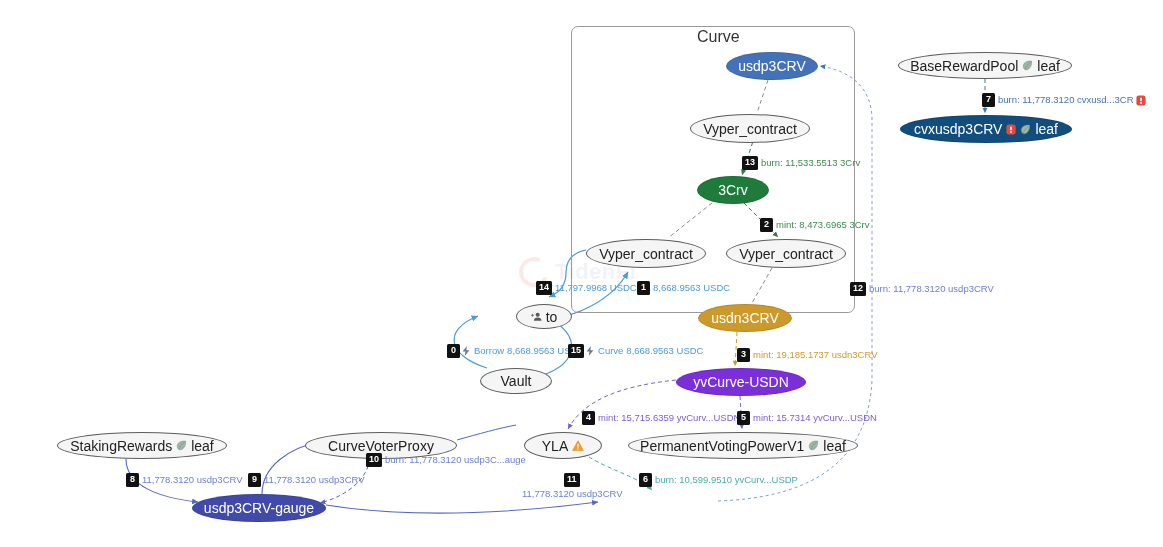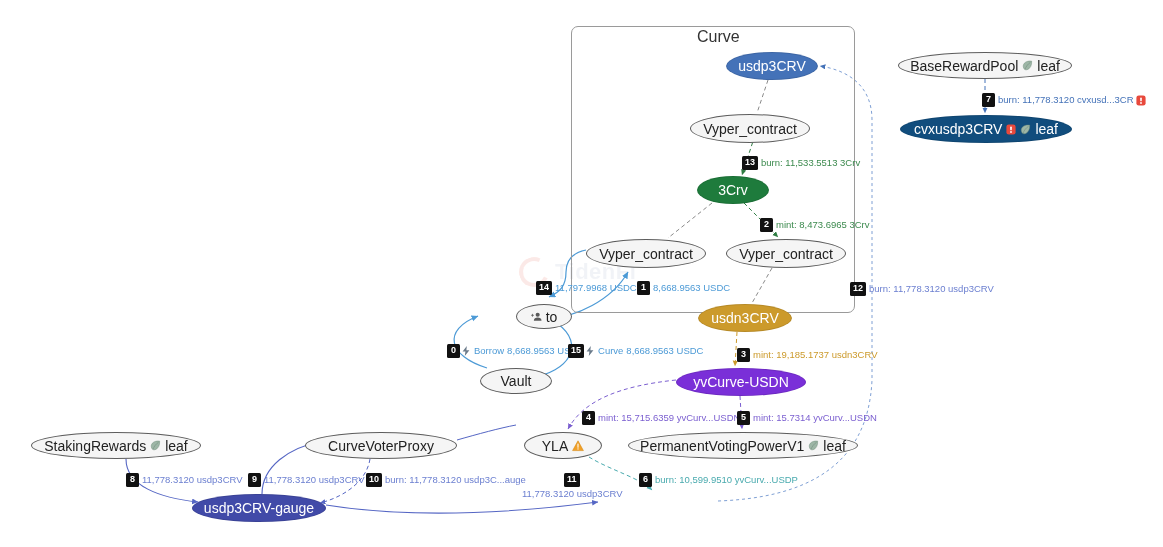--- a/index.html
+++ b/index.html
@@ -202,21 +202,21 @@
     <span class="ico leaf-ico">
       <svg viewBox="0 0 12 12">
           <path d="M10.5 1.2 C4.5 0.6 1 3.6 1.4 7.4 C1.7 10 3.6 11.2 5.6 10.6 C9 9.6 10.9 5.6 10.5 1.2 z" fill="#9db6a6" stroke="#6f8a7a" stroke-width=".5"></path>
           <path d="M9.4 2.4 C6.6 4.2 4.4 7 3.2 10.4" stroke="#6f8a7a" stroke-width=".6" fill="none"></path>
         </svg>
     </span>
     <span class="lbl">leaf</span>
   </div>
 
 
-  <div class="node plain" style="left:31px;top:432px;width:170px;height:27px;text-align:center;">
+  <div class="node plain" style="left:57px;top:432px;width:170px;height:27px;text-align:center;">
     <span class="lbl">StakingRewards</span>
     <span class="ico leaf-ico">
       <svg viewBox="0 0 12 12">
           <path d="M10.5 1.2 C4.5 0.6 1 3.6 1.4 7.4 C1.7 10 3.6 11.2 5.6 10.6 C9 9.6 10.9 5.6 10.5 1.2 z" fill="#9db6a6" stroke="#6f8a7a" stroke-width=".5"></path>
           <path d="M9.4 2.4 C6.6 4.2 4.4 7 3.2 10.4" stroke="#6f8a7a" stroke-width=".6" fill="none"></path>
         </svg>
     </span>
     <span class="lbl">leaf</span>
   </div>
 
@@ -313,21 +313,21 @@
   <div class="elabel" style="left:126px;top:473px;">
     <span class="badge">8</span>
     <span class="etext" style="color:#6b7fd0;">11,778.3120 usdp3CRV</span>
   </div>
 
   <div class="elabel" style="left:248px;top:473px;">
     <span class="badge">9</span>
     <span class="etext" style="color:#6b7fd0;">11,778.3120 usdp3CRV</span>
   </div>
 
-  <div class="elabel" style="left:366px;top:473px;">
+  <div class="elabel" style="left:366px;top:453px;">
     <span class="badge">10</span>
     <span class="etext" style="color:#6b7fd0;">burn: 11,778.3120 usdp3C...auge</span>
   </div>
 
   <div class="elabel" style="left:521px;top:473px;flex-direction:column;">
     <span class="badge">11</span>
     <span class="etext" style="color:#6b7fd0;">11,778.3120 usdp3CRV</span>
   </div>
 
   <div class="elabel" style="left:850px;top:282px;">

